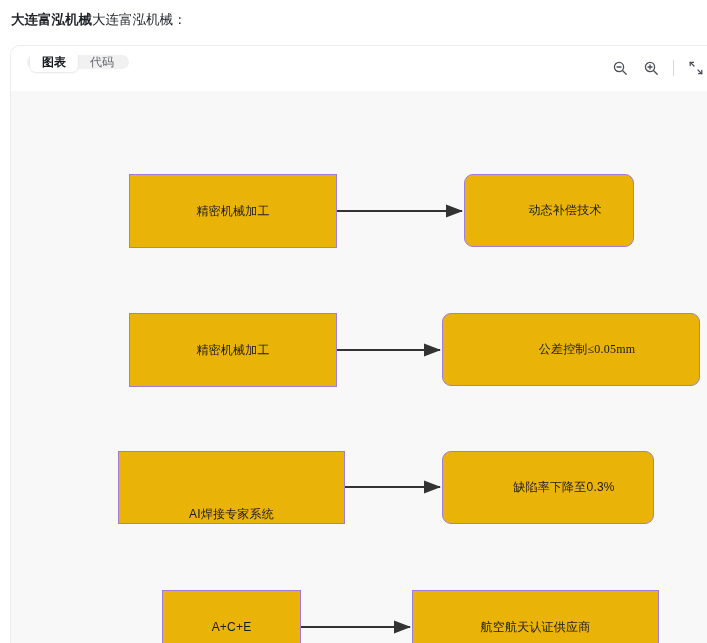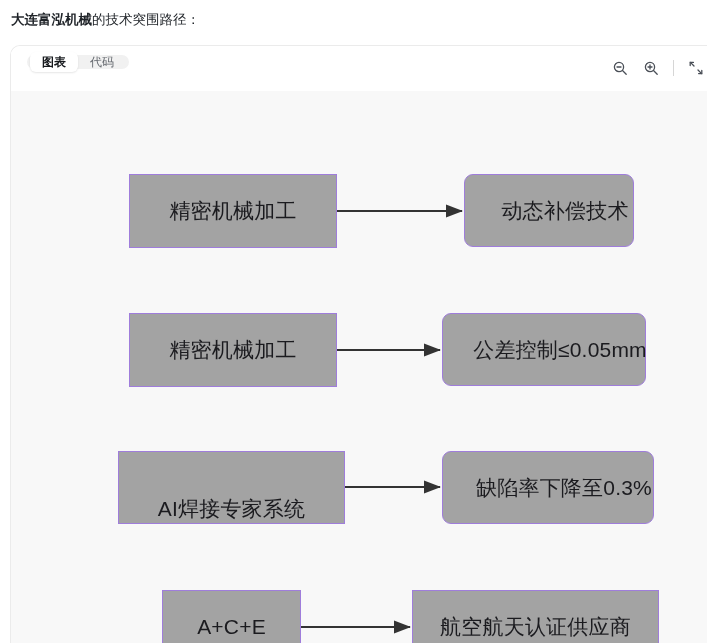--- a/index.html
+++ b/index.html
@@ -115,37 +115,37 @@
   }
   .canvas svg {
     position: absolute;
     left: 0;
     top: 0;
   }
 
   .nodebox {
     position: absolute;
     box-sizing: border-box;
-    background: #a3a3a3;
+    background: #eab308;
     border: 1.6px solid #9f7ddb;
     display: flex;
     align-items: center;
     justify-content: center;
     color: #1b1b1f;
-    font-size: 21px;
+    font-size: 12px;
     letter-spacing: .2px;
     white-space: nowrap;
   }
   .nodebox.rounded { border-radius: 9px; padding-left: 32px; }
 </style>
 </head>
 <body>
 
 <div class="intro">
-  <span class="strong">大连富泓机械</span><span class="rest">的技术突围路径：</span>
+  <span class="strong">大连富泓机械</span><span class="rest">大连富泓机械：</span>
 </div>
 
 <div class="card">
 
   <div class="toolbar">
     <div class="tabs">
       <div class="tab active">图表</div>
       <div class="tab">代码</div>
     </div>
 
@@ -194,21 +194,21 @@
     <div id="nodes">
         <div class="nodebox" style="left: 118px; top: 83px; width: 208px; height: 74px;">
           <span>精密机械加工</span>
         </div>
         <div class="nodebox rounded" style="left: 453px; top: 83px; width: 170px; height: 73px;">
           <span>动态补偿技术</span>
         </div>
         <div class="nodebox" style="left: 118px; top: 222px; width: 208px; height: 74px;">
           <span>精密机械加工</span>
         </div>
-        <div class="nodebox rounded" style="left: 431px; top: 222px; width: 204px; height: 73px;">
+        <div class="nodebox rounded" style="left: 431px; top: 222px; width: 258px; height: 73px; font-family: Liberation Serif, serif;">
           <span>公差控制≤0.05mm</span>
         </div>
         <div class="nodebox" style="left: 107px; top: 360px; width: 227px; height: 73px; align-items: flex-end;">
           <span>AI焊接专家系统</span>
         </div>
         <div class="nodebox rounded" style="left: 431px; top: 360px; width: 212px; height: 73px;">
           <span>缺陷率下降至0.3%</span>
         </div>
         <div class="nodebox" style="left: 151px; top: 499px; width: 139px; height: 74px;">
           <span>A+C+E</span>

